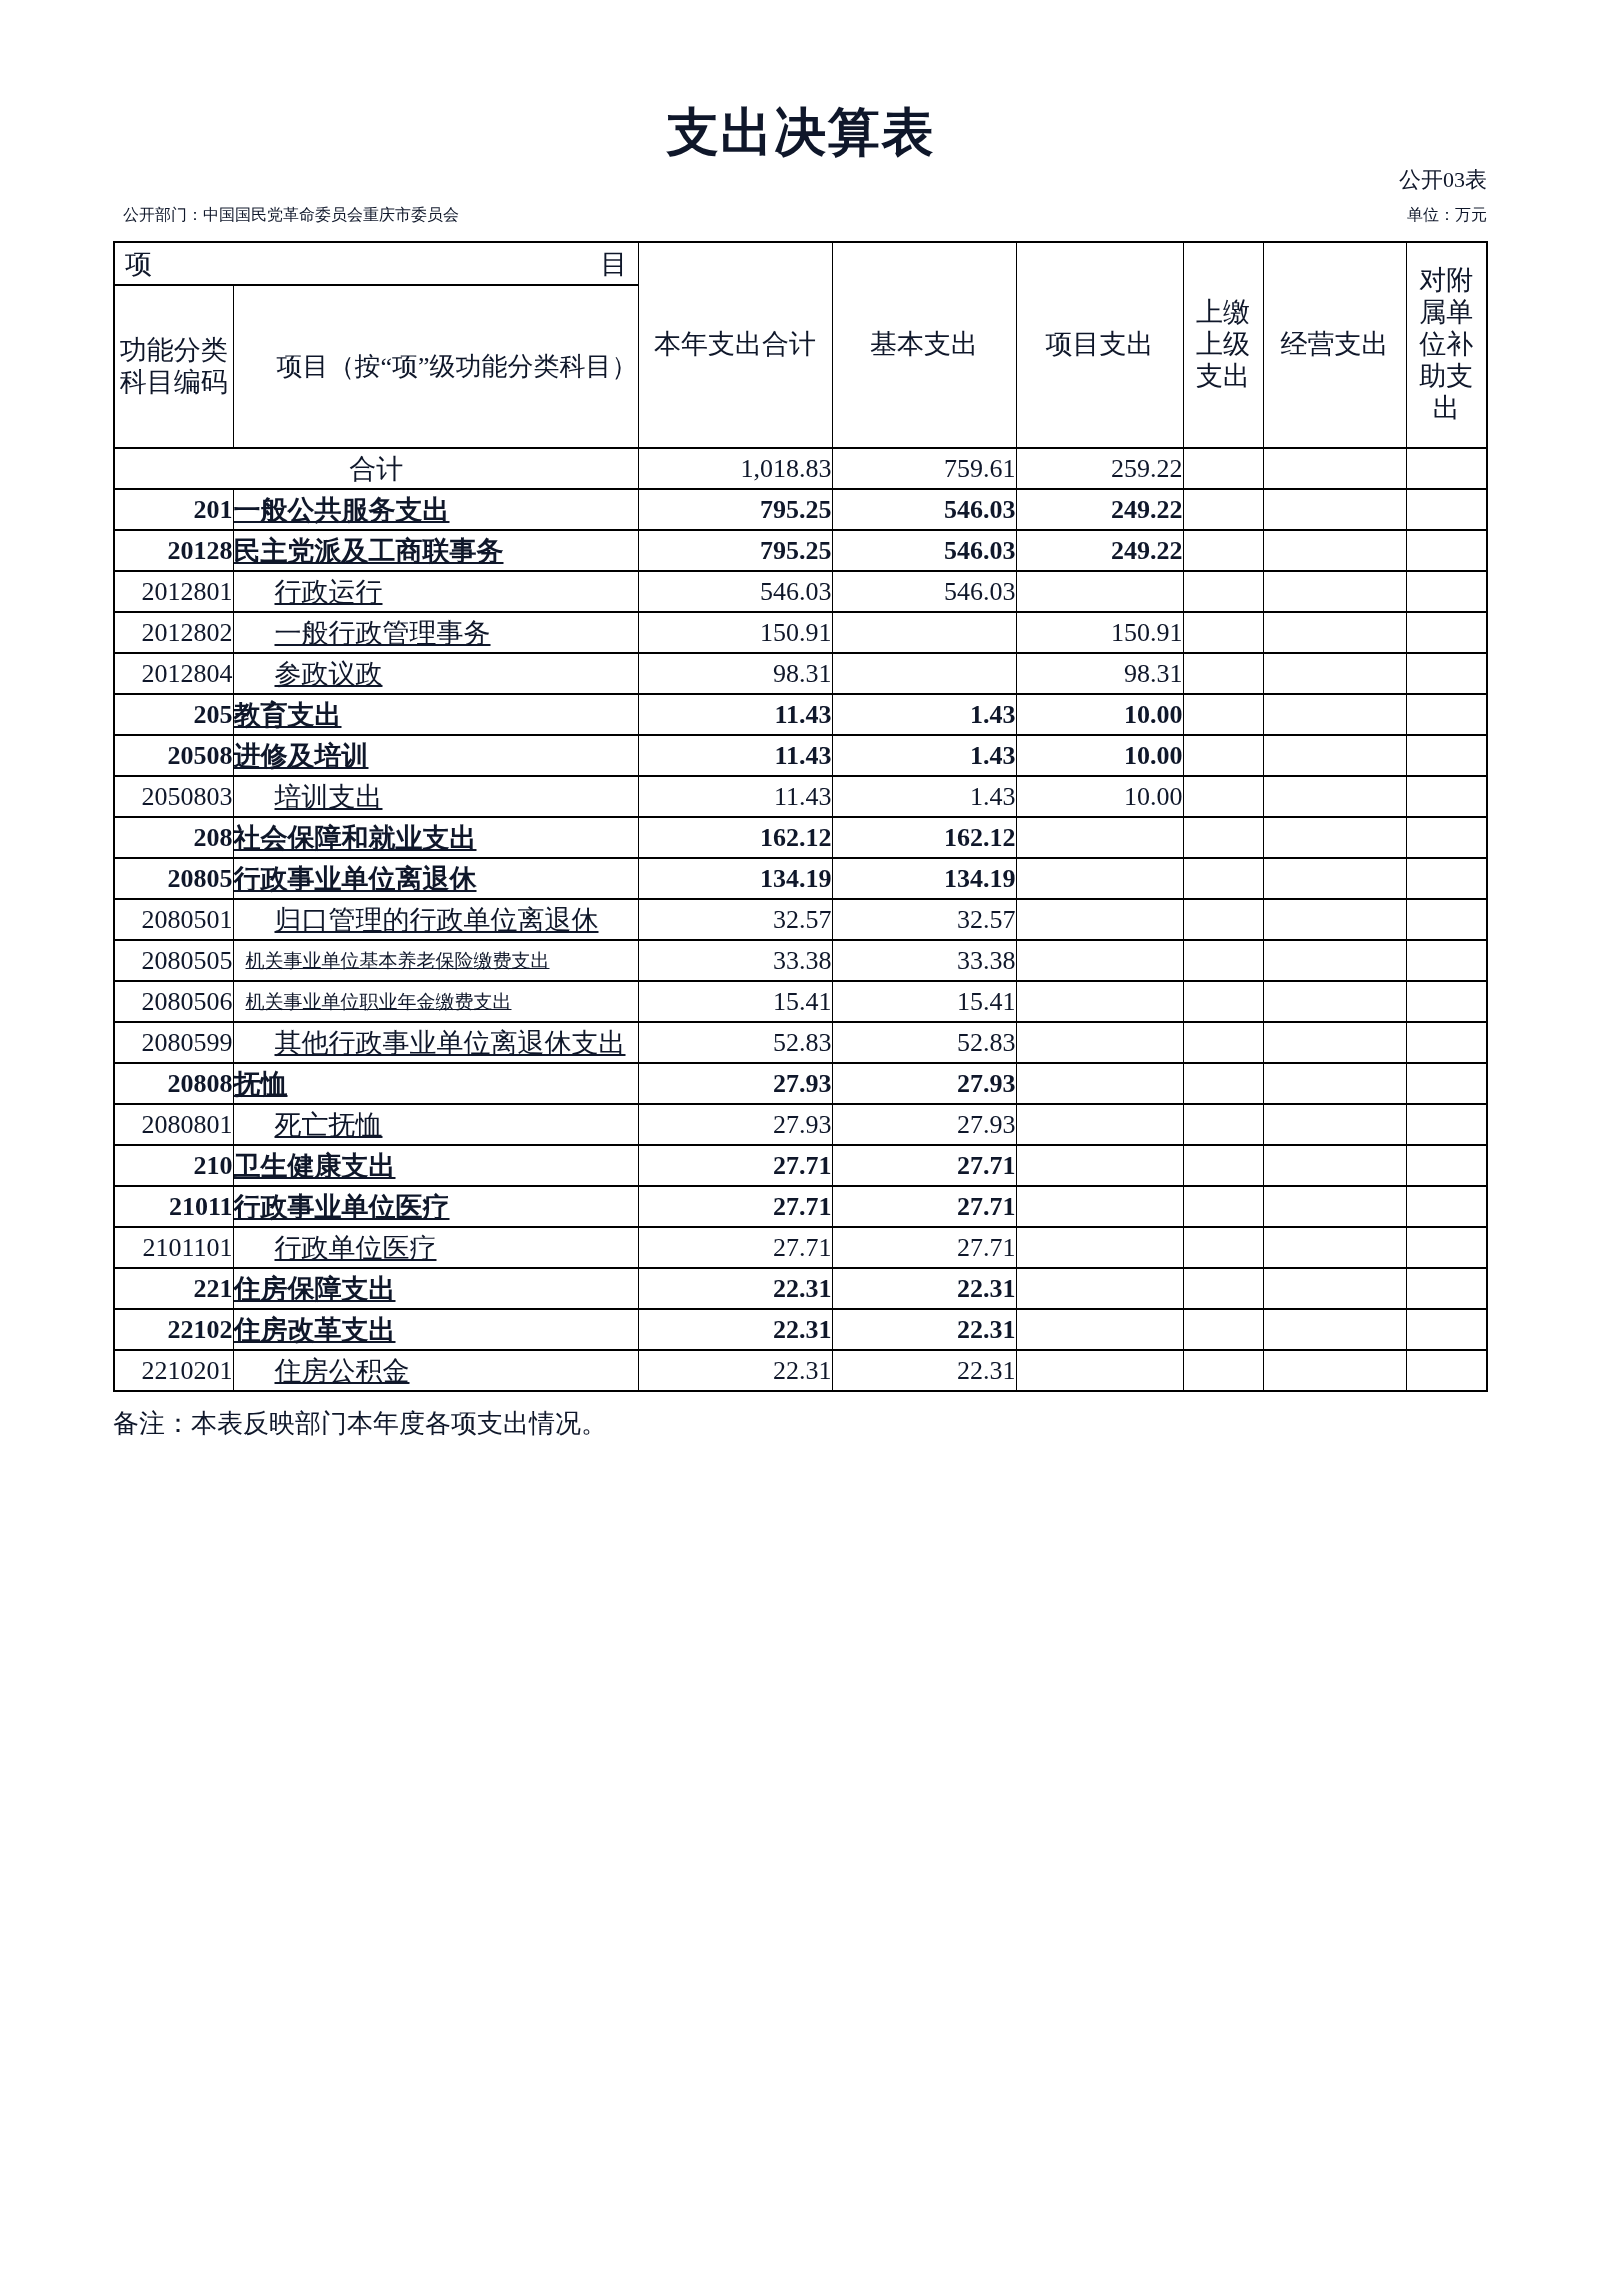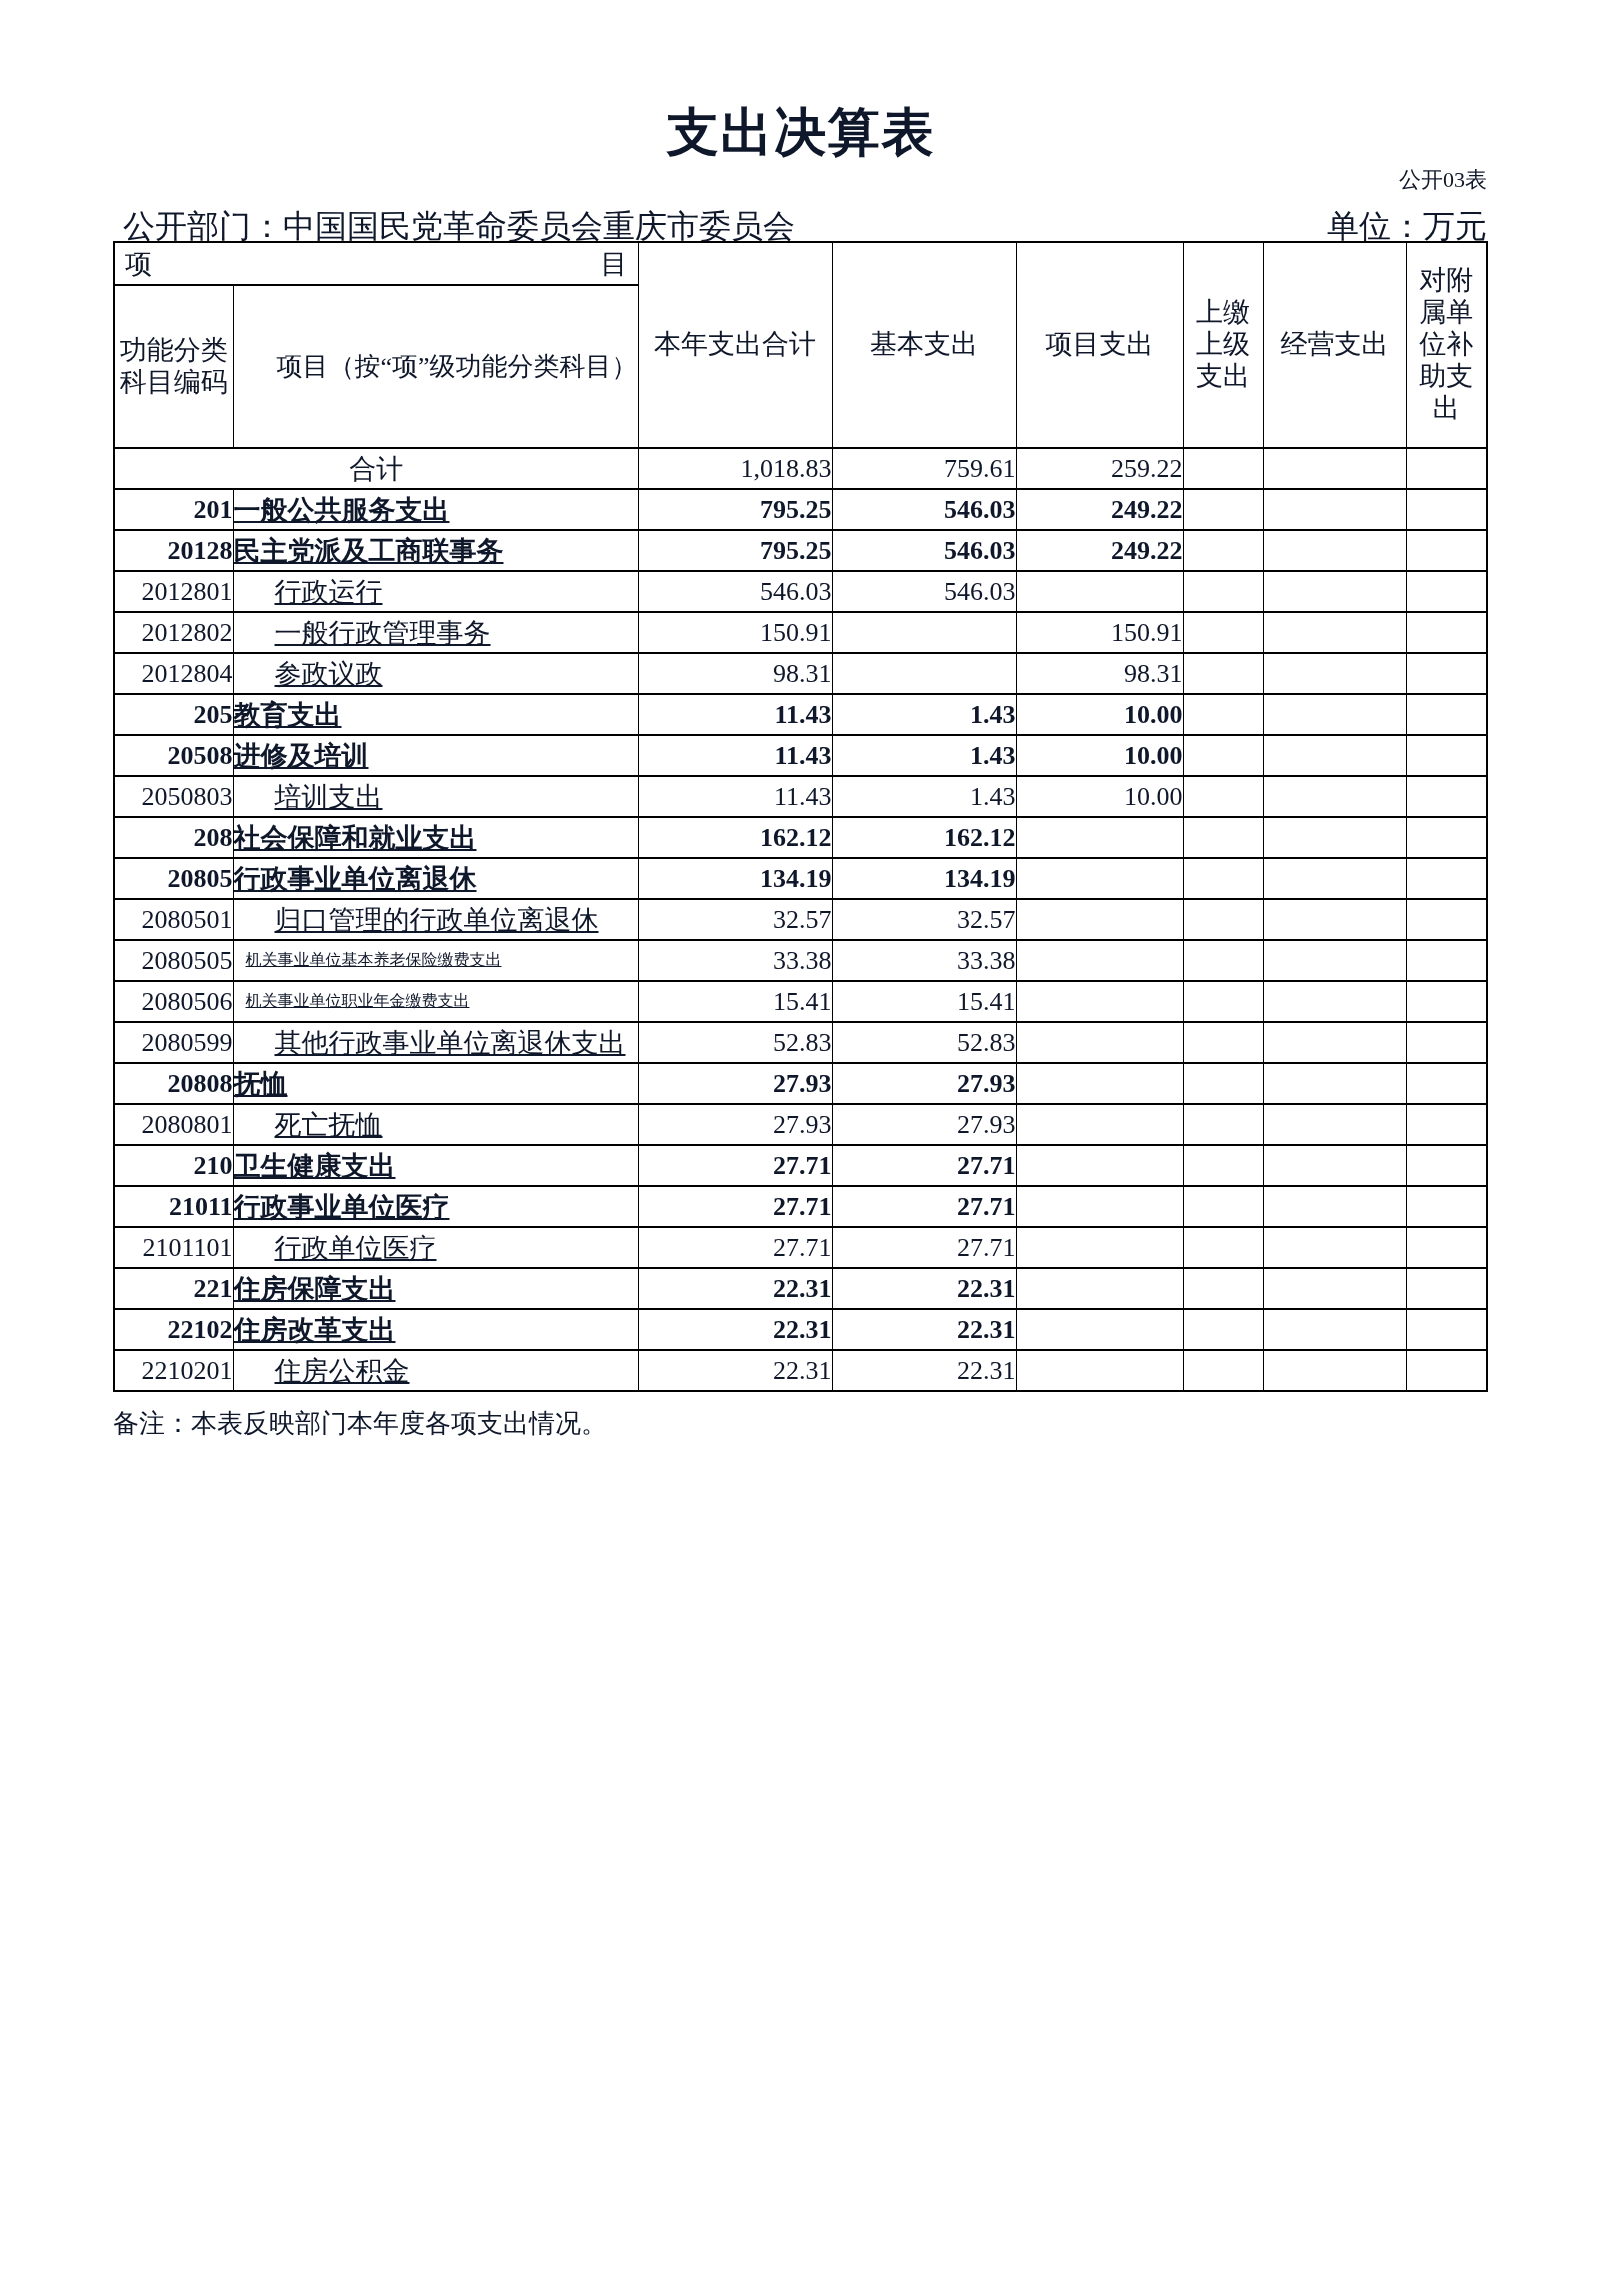--- a/index.html
+++ b/index.html
@@ -15,21 +15,21 @@
     position:absolute;top:98px;left:0;width:1602px;
     text-align:center;font-size:52px;font-weight:bold;
     letter-spacing:1.7px;
   }
   .table-code{
     position:absolute;top:165px;right:115px;
     font-size:22px;
   }
   .meta-row{
     position:absolute;top:205px;left:123px;right:115px;
-    font-size:32px;
+    font-size:16px;
   }
   .dept{float:left;}
   .unit{float:right;}
   table.fin{
     position:absolute;top:241px;left:113px;
     border-collapse:collapse;table-layout:fixed;
     width:1375px;
     font-size:26px;
   }
   table.fin th,table.fin td{
@@ -44,21 +44,21 @@
   tr.datarow{height:41px;}
   .group-cell{vertical-align:middle;}
   .group-inner{display:flex;justify-content:space-between;padding:0 10px;font-size:27px;}
   th.colhead{vertical-align:middle;text-align:center;font-size:27px;line-height:1.18;}
   th.code-head{padding:0 9.2px;}
   th.item-head{text-align:right;padding-left:5.8px;font-size:26px;white-space:nowrap;}
   th.narrow{padding:0 5px;}
   td.code{text-align:right;padding-left:5.8px;white-space:nowrap;vertical-align:middle;}
   td.item{text-align:left;padding-left:5.8px;white-space:nowrap;vertical-align:middle;font-size:27px;text-decoration:underline;}
   td.item.indent{padding-left:41px;}
-  td.item.small{font-size:16px;padding-left:12px;}
+  td.item.small{font-size:19px;padding-left:12px;}
   td.merged{text-align:center;font-weight:bold;font-size:27px;vertical-align:middle;}
   td.num{text-align:right;padding-right:6.7px;white-space:nowrap;vertical-align:middle;}
   tr.bold td{font-weight:bold;}
   .note{
     position:absolute;top:1406px;left:113px;
     font-size:26px;
   }
 </style>
 </head>
 <body>

